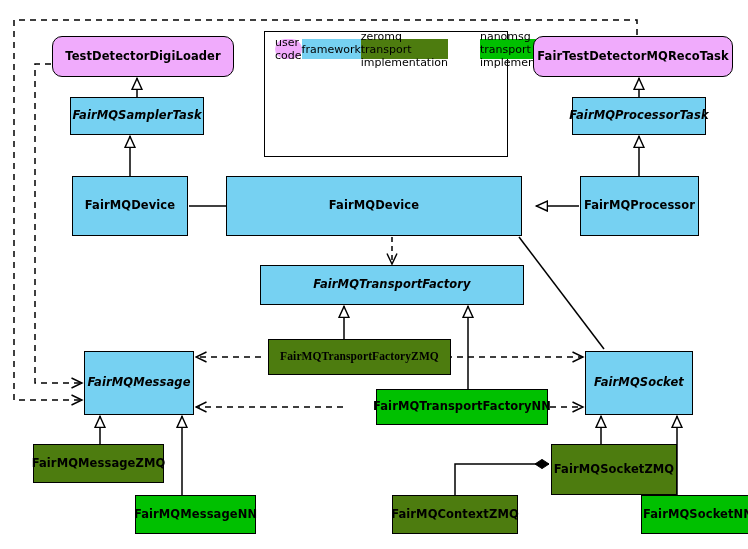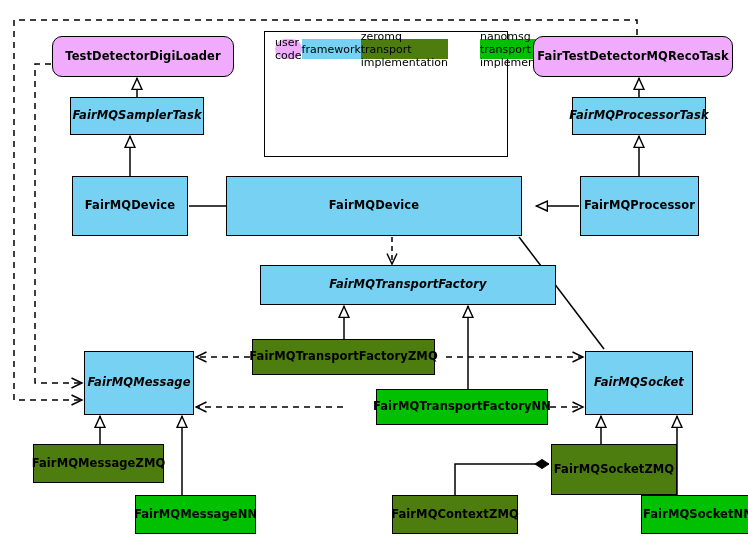--- a/index.html
+++ b/index.html
@@ -115,24 +115,24 @@
       </div>
       <div class="node framework" style="left: 72px; top: 176px; width: 116px; height: 60px;">
         <span>FairMQDevice</span>
       </div>
       <div class="node framework" style="left: 226px; top: 176px; width: 296px; height: 60px;">
         <span>FairMQDevice</span>
       </div>
       <div class="node framework" style="left: 580px; top: 176px; width: 119px; height: 60px;">
         <span>FairMQProcessor</span>
       </div>
-      <div class="node framework abstract" style="left: 260px; top: 265px; width: 296px; height: 40px;">
+      <div class="node framework abstract" style="left: 260px; top: 265px; width: 264px; height: 40px;">
         <span>FairMQTransportFactory</span>
       </div>
-      <div class="node zmq" style="left: 252px; top: 339px; width: 183px; height: 36px;">
+      <div class="node zmq" style="left: 268px; top: 339px; width: 183px; height: 36px; font-family: Liberation Serif, serif;">
         <span>FairMQTransportFactoryZMQ</span>
       </div>
       <div class="node nn" style="left: 344px; top: 389px; width: 172px; height: 36px;">
         <span>FairMQTransportFactoryNN</span>
       </div>
       <div class="node framework abstract" style="left: 84px; top: 351px; width: 110px; height: 64px;">
         <span>FairMQMessage</span>
       </div>
       <div class="node framework abstract" style="left: 585px; top: 351px; width: 108px; height: 64px;">
         <span>FairMQSocket</span>

